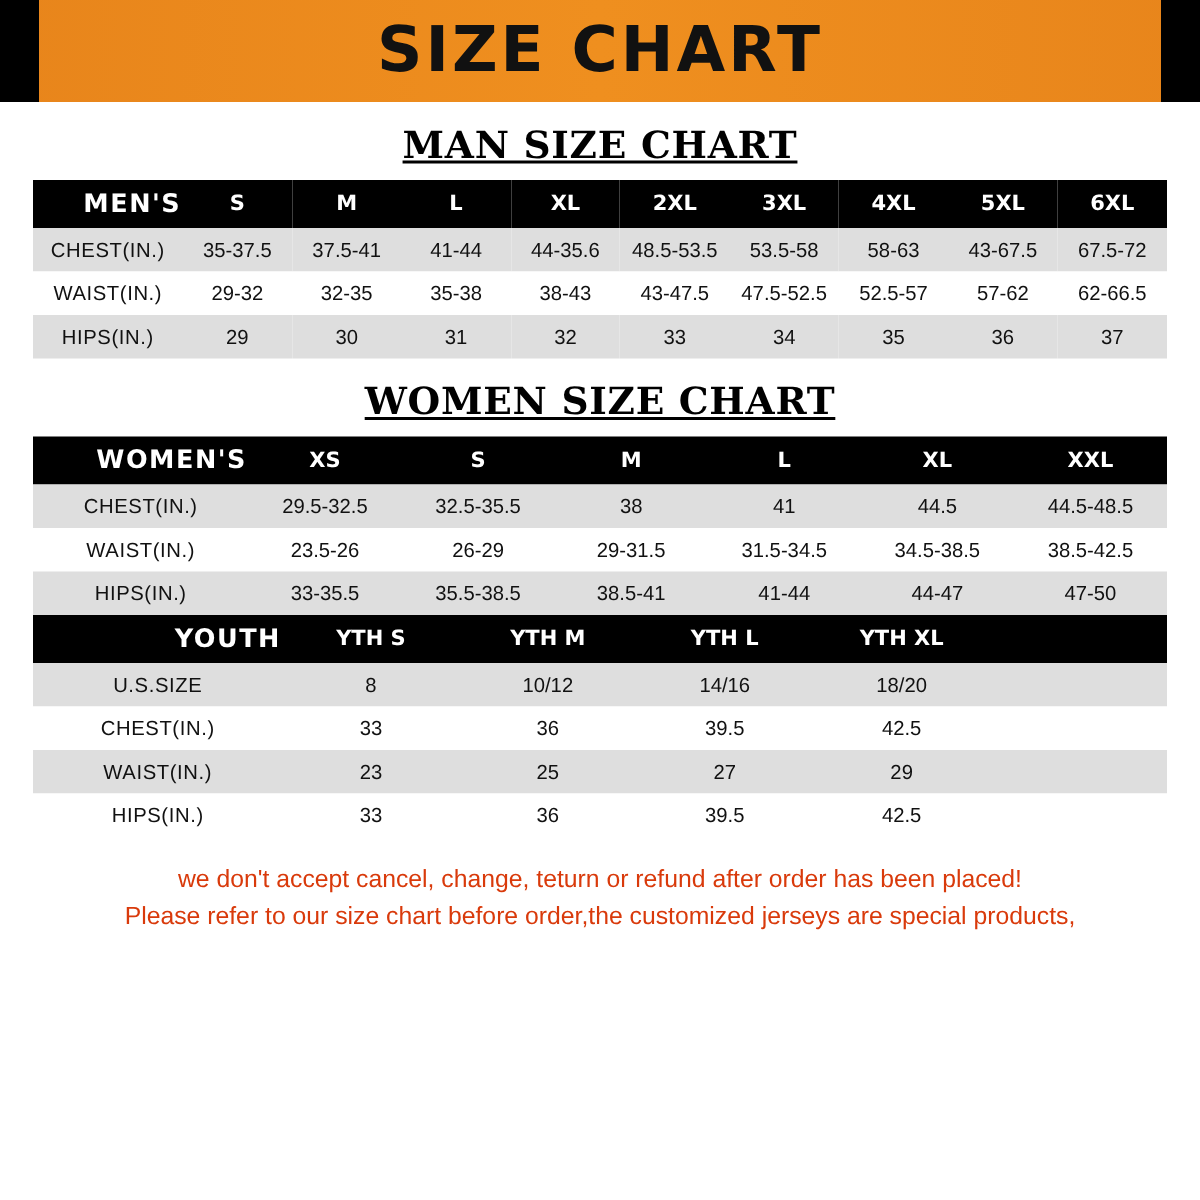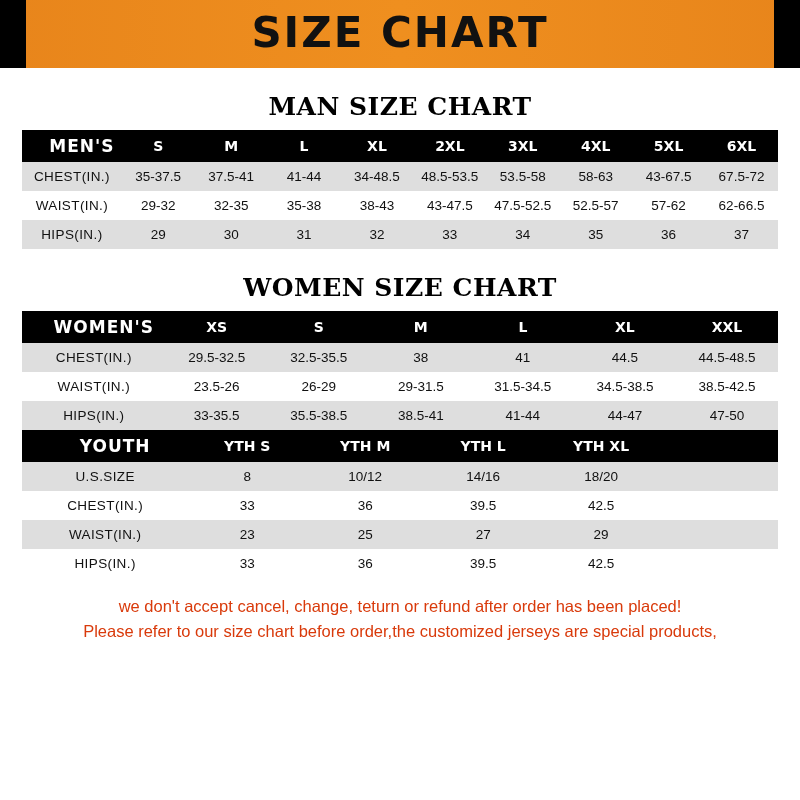--- a/index.html
+++ b/index.html
@@ -54,38 +54,39 @@
     padding: 0 22px;
     box-sizing: border-box;
   }
   .section-title {
     text-align: center;
     font-family: "DejaVu Serif", serif;
     font-weight: bold;
     font-size: 25px;
     letter-spacing: 0.5px;
     color: #000;
-    margin: 24px 0 9px 0;
+    margin: 14px 0 9px 0;
+    text-decoration: underline;
   }
   table.sz {
     width: 100%;
     border-collapse: collapse;
     table-layout: fixed;
   }
   table.sz tr.head td {
     background: #000;
     color: #fff;
     font-weight: bold;
     font-size: 14px;
     height: 30px;
     text-align: center;
     font-family: "DejaVu Sans", sans-serif;
   }
   table.sz tr.head td.rowlab {
-    text-align: center;
+    text-align: right;
     padding-left: 21px;
     font-size: 17px;
     letter-spacing: 1px;
   }
   table.sz tr.body td {
     height: 27px;
     font-size: 13.5px;
     text-align: center;
     color: #111;
     font-family: "Liberation Sans", sans-serif;
@@ -151,21 +152,21 @@
           <td>3XL</td>
           <td>4XL</td>
           <td>5XL</td>
           <td>6XL</td>
         </tr>
         <tr class="body r-light">
           <td class="rowlab">CHEST(IN.)</td>
           <td>35-37.5</td>
           <td>37.5-41</td>
           <td>41-44</td>
-          <td>34-48.5</td>
+          <td>44-35.6</td>
           <td>48.5-53.5</td>
           <td>53.5-58</td>
           <td>58-63</td>
           <td>43-67.5</td>
           <td>67.5-72</td>
         </tr>
         <tr class="body r-white">
           <td class="rowlab">WAIST(IN.)</td>
           <td>29-32</td>
           <td>32-35</td>

